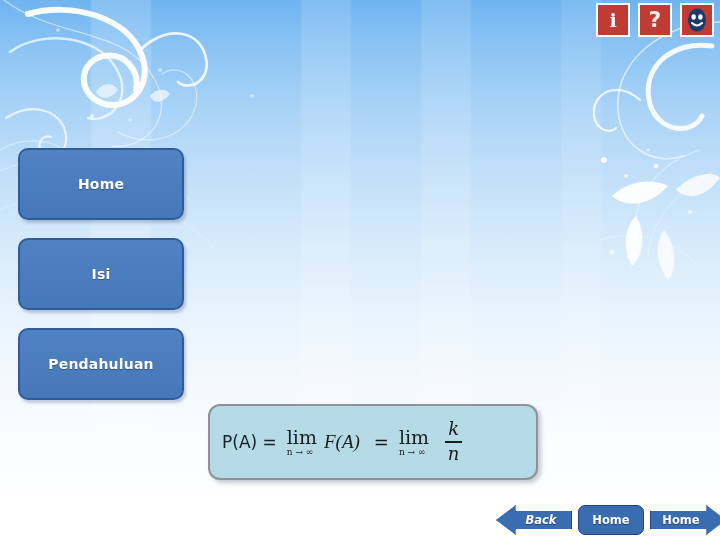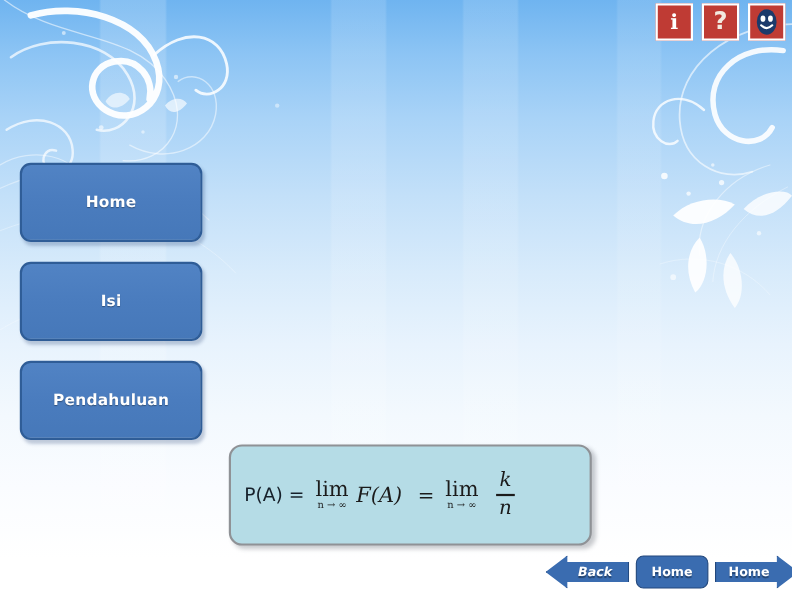--- a/index.html
+++ b/index.html
@@ -135,21 +135,21 @@
   }
   .para.p1 { text-indent: 42px; }
   .para.p2 { margin-top: 0px; text-indent: 45px; }
 
   
   .formula-box {
     position: absolute;
     left: 208px;
     top: 404px;
     width: 330px;
-    height: 92px;
+    height: 76px;
     background: #b5dce6;
     border: 2px solid #8f9296;
     border-radius: 12px;
     box-sizing: border-box;
     box-shadow: 3px 3px 4px rgba(60,70,80,0.28);
     display: flex;
     align-items: center;
     z-index: 25;
   }
   .pa-label {
@@ -161,27 +161,26 @@
   }
   .math {
     font-family: "DejaVu Serif", "Liberation Serif", serif;
     color: #1b1b1b;
     display: flex;
     align-items: center;
   }
   .limgrp {
     display: inline-flex;
     flex-direction: column;
-    align-items: center;
     line-height: 1;
     margin: 0 4px;
   }
   .limgrp .lim { font-size: 19px; }
   .limgrp .sub { font-size: 9px; margin-top: 1px; }
-  .fa { font-size: 19px; font-style: italic; margin-left: 3px; }
+  .fa { font-size: 19px; font-style: italic; margin-left: 3px; font-family: Liberation Serif, serif; }
   .eq { font-size: 18px; margin: 0 6px 0 14px; }
   .frac {
     display: inline-flex;
     flex-direction: column;
     align-items: center;
     font-style: italic;
     font-size: 18px;
     line-height: 1.05;
     margin-left: 12px;
   }

